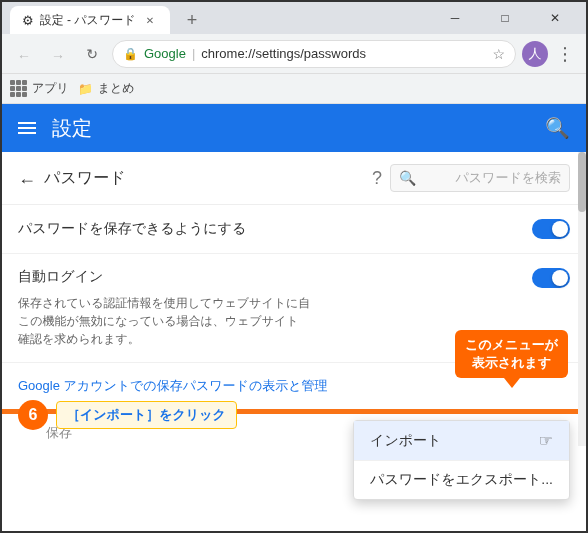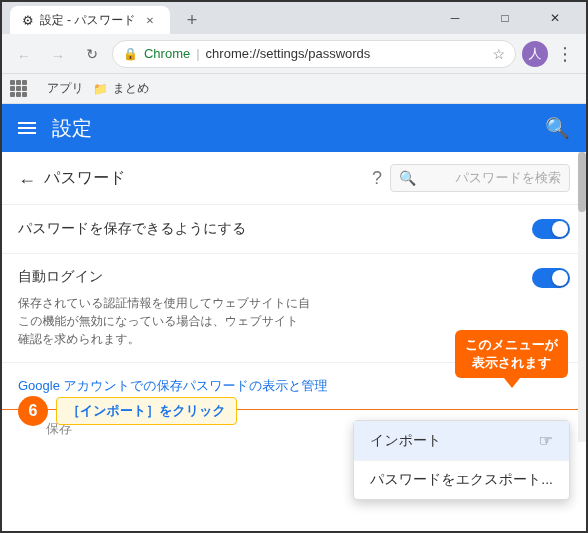--- a/index.html
+++ b/index.html
@@ -152,21 +152,21 @@
       height: 30px;
       display: flex;
       align-items: center;
       padding: 0 8px;
       gap: 10px;
       border-bottom: 1px solid #e0e0e0;
     }
     .bookmark-apps {
       display: flex;
       align-items: center;
-      gap: 20px;
+      gap: 5px;
       font-size: 12px;
       color: #444;
       cursor: pointer;
     }
     .bm-grid {
       display: grid;
       grid-template-columns: repeat(3, 5px);
       grid-template-rows: repeat(3, 5px);
       gap: 1px;
     }
@@ -305,21 +305,21 @@
       line-height: 1.5;
     }
     .autologin-desc .link { color: #1a73e8; }
 
     
     .google-link {
       padding: 14px 16px;
       font-size: 13px;
       color: #1a73e8;
       cursor: pointer;
-      border-bottom: 1px solid #f97316;
+      border-bottom: 5px solid #f97316;
     }
 
     
     .callout {
       position: absolute;
       top: 178px;
       right: 18px;
       background: #ff6600;
       color: #fff;
       border-radius: 6px;
@@ -448,21 +448,21 @@
     <div class="win-btn close">✕</div>
   </div>
 </div>
 
 <div class="address-bar">
   <div class="nav-btn disabled">←</div>
   <div class="nav-btn disabled">→</div>
   <div class="nav-btn">↻</div>
   <div class="url-bar">
     <span class="url-lock">🔒</span>
-    <span style="color:#188038;font-size:13px;">Chrome</span>
+    <span style="color:#188038;font-size:13px;">Google</span>
     <span style="color:#bbb;">|</span>
     <span class="url-text">chrome://settings/passwords</span>
     <span class="url-star">☆</span>
   </div>
   <div class="toolbar-btns">
     <div class="avatar">人</div>
     <div class="menu-dots">⋮</div>
   </div>
 </div>
 

